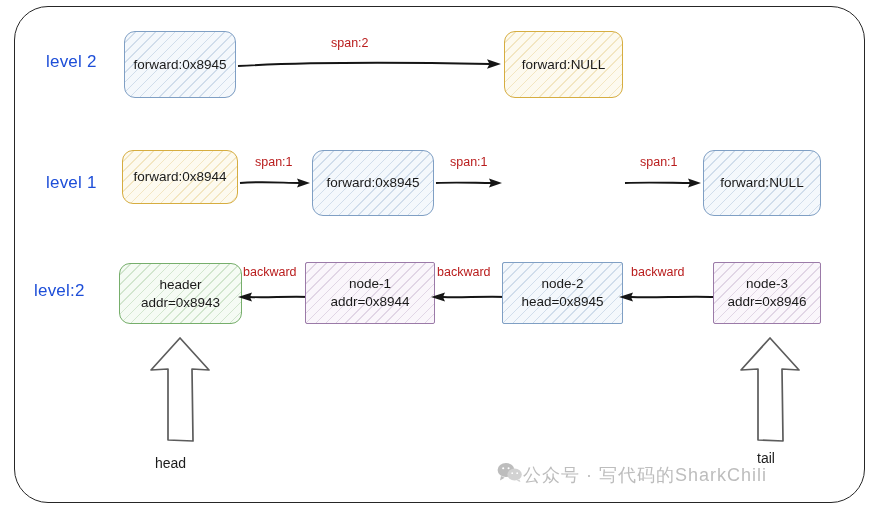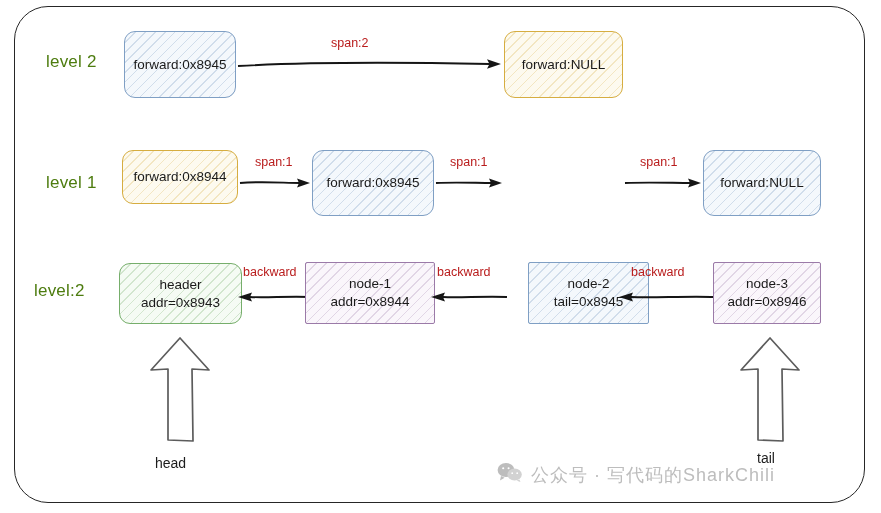--- a/index.html
+++ b/index.html
@@ -21,21 +21,21 @@
     left:14px; top:6px;
     width:851px; height:497px;
     border:1.6px solid #262626;
     border-radius:34px;
     box-sizing:border-box;
     background:transparent;
   }
   
   .level-label{
     position:absolute;
-    color:#4d7c0f;
+    color:#1d4ed8;
     font-size:17px;
     letter-spacing:.2px;
     white-space:nowrap;
   }
   
   .box{
     position:absolute;
     box-sizing:border-box;
     display:flex;
     flex-direction:column;
@@ -109,21 +109,20 @@
     font-size:14px;
     color:#1d1d1d;
     white-space:nowrap;
   }
   
   #watermark{
     position:absolute;
     left:497px; top:462px;
     display:flex;
     align-items:center;
-    gap:8px;
     color:#b9b9b9;
     font-size:18px;
     white-space:nowrap;
     user-select:none;
   }
   #watermark .wm-text{color:#bdbdbd;letter-spacing:1px;}
 </style>
 </head>
 <body>
 
@@ -209,23 +208,23 @@
   </div>
 
   <div class="arrow" style="left:431px; top:290px;">
     <svg width="76" height="14" viewBox="0 0 76 14">
       <path d="M76 7 C52 6, 28 8, 12 7" stroke="#151515" stroke-width="1.9" fill="none"></path>
       <path d="M0 7 L14 2.4 L12 7 L14 11.6 Z" fill="#151515"></path>
     </svg>
   </div>
   <div class="edge-label" style="left:437px; top:265px;">backward</div>
 
-  <div class="box sharp c-blue" style="left:528px; top:262px; width:121px; height:62px;">
+  <div class="box sharp c-blue" style="left:502px; top:262px; width:121px; height:62px;">
     <span class="ln">node-2</span>
-    <span class="ln">tail=0x8945</span>
+    <span class="ln">head=0x8945</span>
   </div>
 
   <div class="arrow" style="left:619px; top:290px;">
     <svg width="96" height="14" viewBox="0 0 96 14">
       <path d="M96 7 C66 6, 34 8, 12 7" stroke="#151515" stroke-width="1.9" fill="none"></path>
       <path d="M0 7 L14 2.4 L12 7 L14 11.6 Z" fill="#151515"></path>
     </svg>
   </div>
   <div class="edge-label" style="left:631px; top:265px;">backward</div>
 

